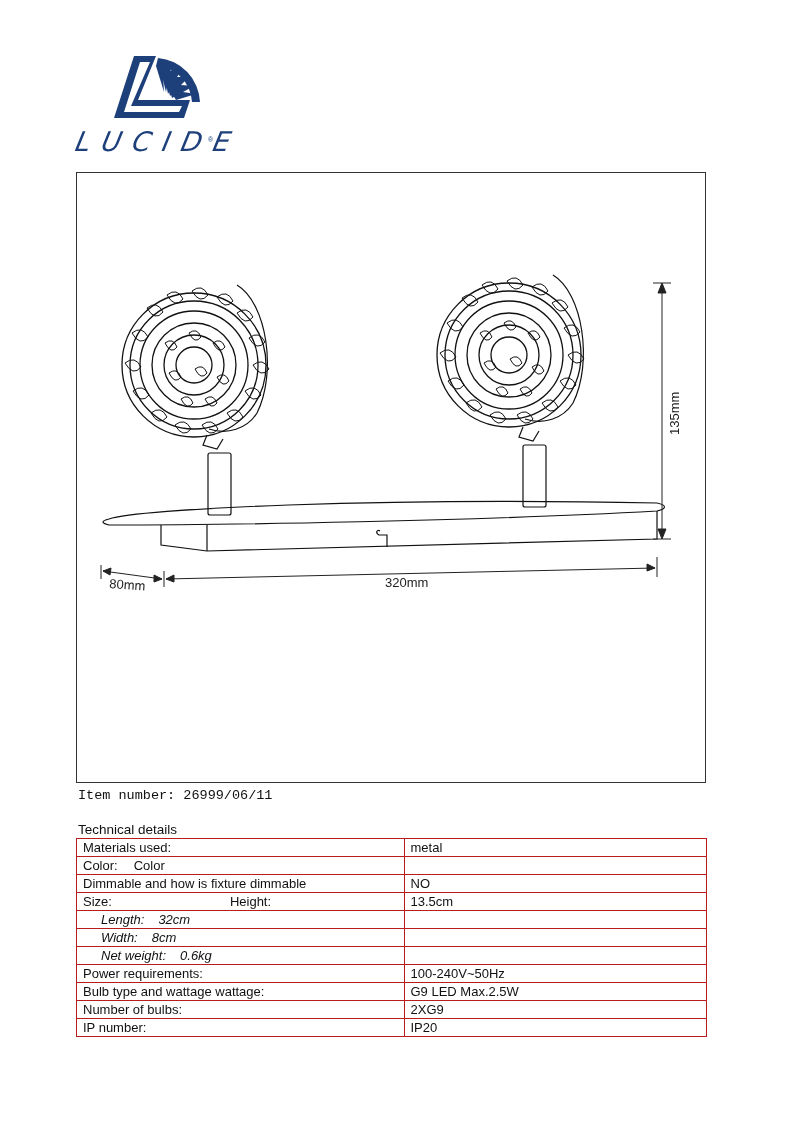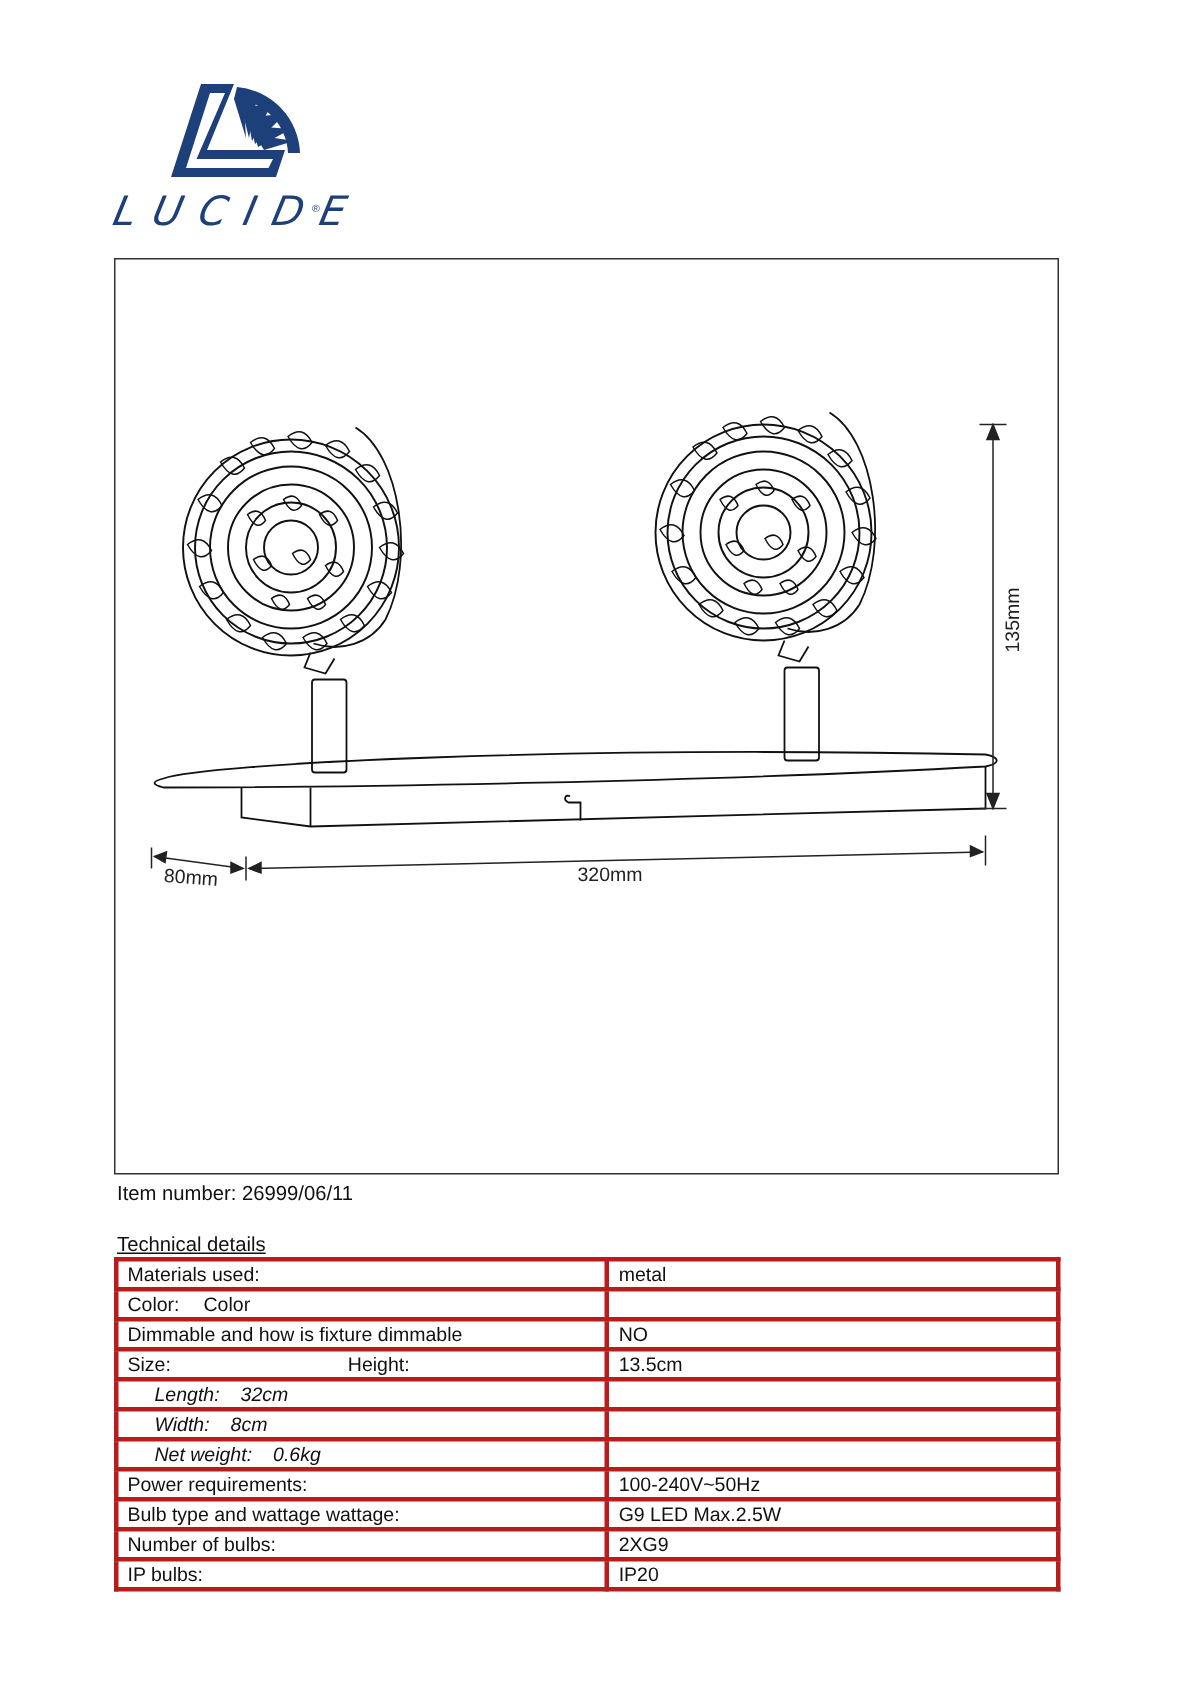--- a/index.html
+++ b/index.html
@@ -18,31 +18,31 @@
       position: absolute; left: 136px; top: 84px; font-size: 7px; color: #1d3f7a;
     }
     .frame {
       position: absolute; left: 76px; top: 172px; width: 630px; height: 611px;
       border: 1px solid #333; box-sizing: border-box;
     }
     .frame svg { position: absolute; left: 0; top: 0; }
     .dim-text { font-family: "Liberation Sans", sans-serif; font-size: 13px; fill: #222; }
     .item-number {
       position: absolute; left: 78px; top: 788px; font-size: 13.5px;
-      font-family: Liberation Sans, sans-serif;
+      font-family: Liberation Mono, monospace;
     }
     .tech-title {
-      position: absolute; left: 78px; top: 822px; font-size: 13.5px; text-decoration: underline;
+      position: absolute; left: 78px; top: 822px; font-size: 13.5px;
     }
     table.specs {
       position: absolute; left: 76px; top: 838px; width: 631px;
       border-collapse: collapse; font-size: 13px;
     }
     table.specs td {
-      border: 3px solid #b91c1c; height: 17px; padding: 0 0 0 6px;
+      border: 1px solid #b91c1c; height: 17px; padding: 0 0 0 6px;
       line-height: 17px; vertical-align: middle; white-space: pre;
     }
     table.specs td.c1 { width: 309px; }
     table.specs td.c2 { width: 308px; }
     .indent { padding-left: 24px !important; font-style: italic; }
     .gap { display: inline-block; }
   </style>
 </head>
 <body>
 
@@ -181,17 +181,17 @@
   </tr>
   <tr>
     <td class="c1">Bulb type and wattage wattage:</td>
     <td class="c2">G9 LED Max.2.5W</td>
   </tr>
   <tr>
     <td class="c1">Number of bulbs:</td>
     <td class="c2">2XG9</td>
   </tr>
   <tr>
-    <td class="c1">IP bulbs:</td>
+    <td class="c1">IP number:</td>
     <td class="c2">IP20</td>
   </tr>
 </tbody>
   </table>
 
 </body></html>

